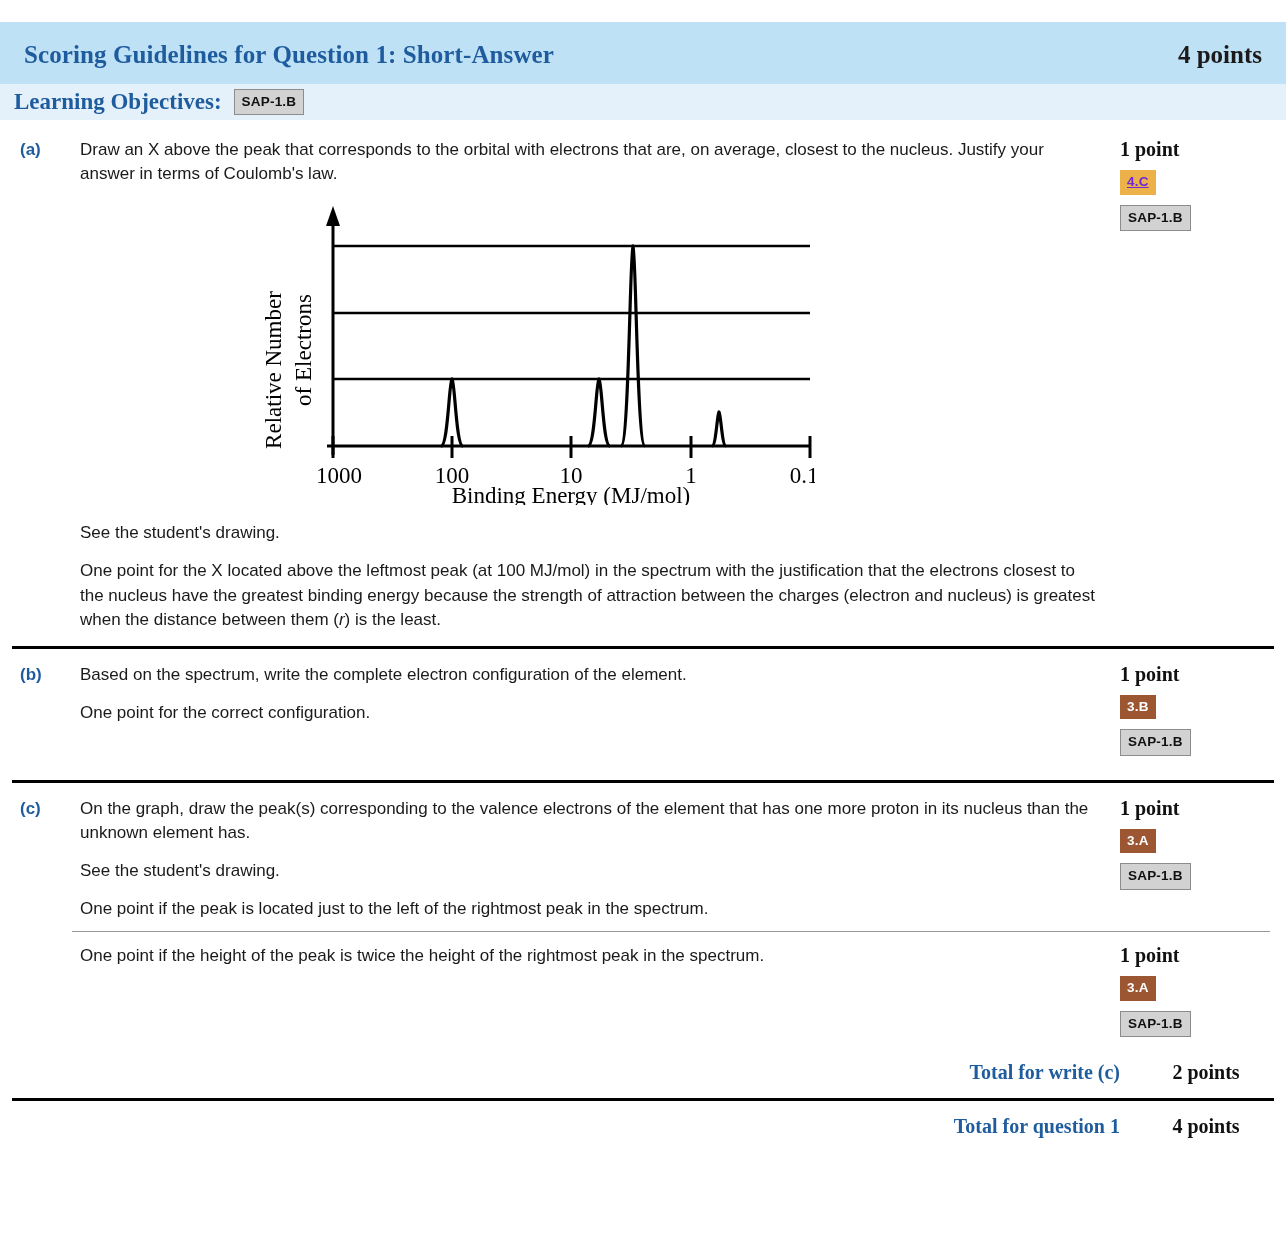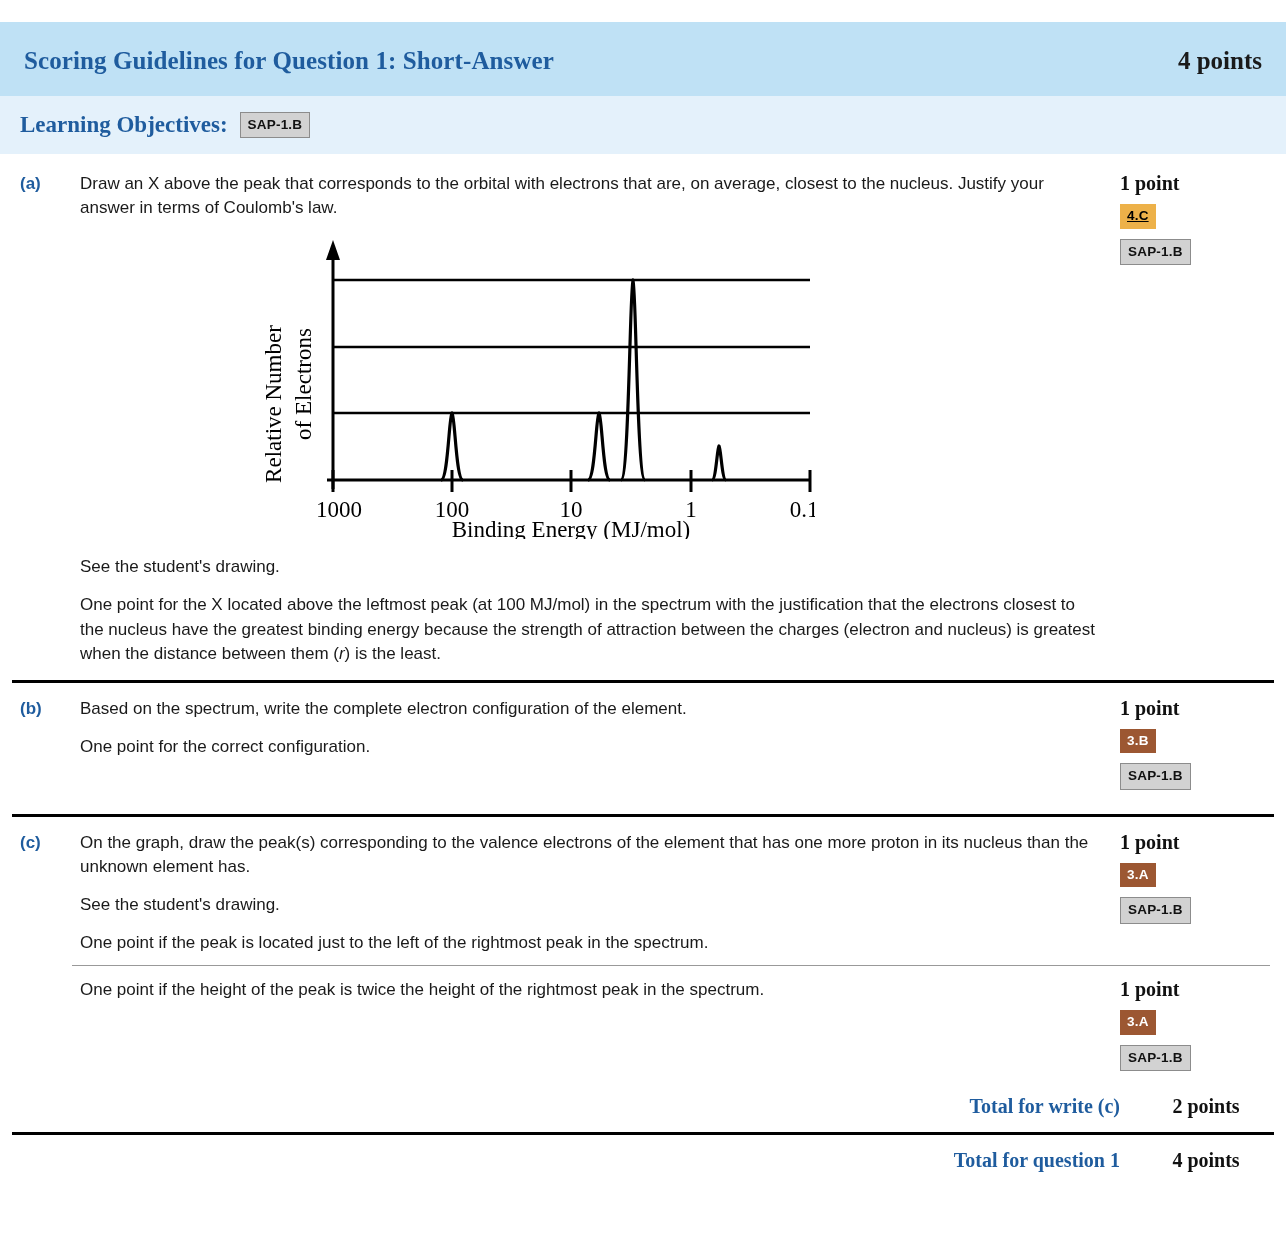--- a/index.html
+++ b/index.html
@@ -12,21 +12,21 @@
     height: 1258px;
     font-family: "Liberation Sans", sans-serif;
     color: #000000;
     position: relative;
     overflow: hidden;
   }
 
   
   .header-bar {
     background: #bfe1f5;
-    height: 74px;
+    height: 62px;
     margin: 22px 0 0 0;
     display: flex;
     align-items: center;
     padding: 4px 24px 0 24px;
   }
   .header-title {
     font-family: "Liberation Serif", serif;
     font-weight: bold;
     font-size: 25px;
     color: #1f5c9e;
@@ -34,24 +34,24 @@
     flex: 1;
   }
   .header-points {
     font-family: "Liberation Serif", serif;
     font-weight: bold;
     font-size: 25px;
     color: #1a1a1a;
   }
   .lo-bar {
     background: #e4f1fb;
-    height: 58px;
+    height: 36px;
     display: flex;
     align-items: center;
-    padding: 0 20px;
+    padding: 0 14px;
   }
   .lo-label {
     font-family: "Liberation Serif", serif;
     font-weight: bold;
     font-size: 23px;
     color: #1f5c9e;
     margin-right: 12px;
   }
 
   
@@ -65,21 +65,21 @@
     letter-spacing: 0.2px;
     white-space: nowrap;
   }
   .badge-sap {
     background: #d2d2d2;
     border: 1px solid #8c8c8c;
     color: #111111;
   }
   .badge-orange {
     background: #edb149;
-    color: #000000;
+    color: #6d28d9;
     text-decoration: underline;
   }
   .badge-brown {
     background: #9c5732;
     color: #ffffff;
   }
 
   
   .section {
     display: flex;

